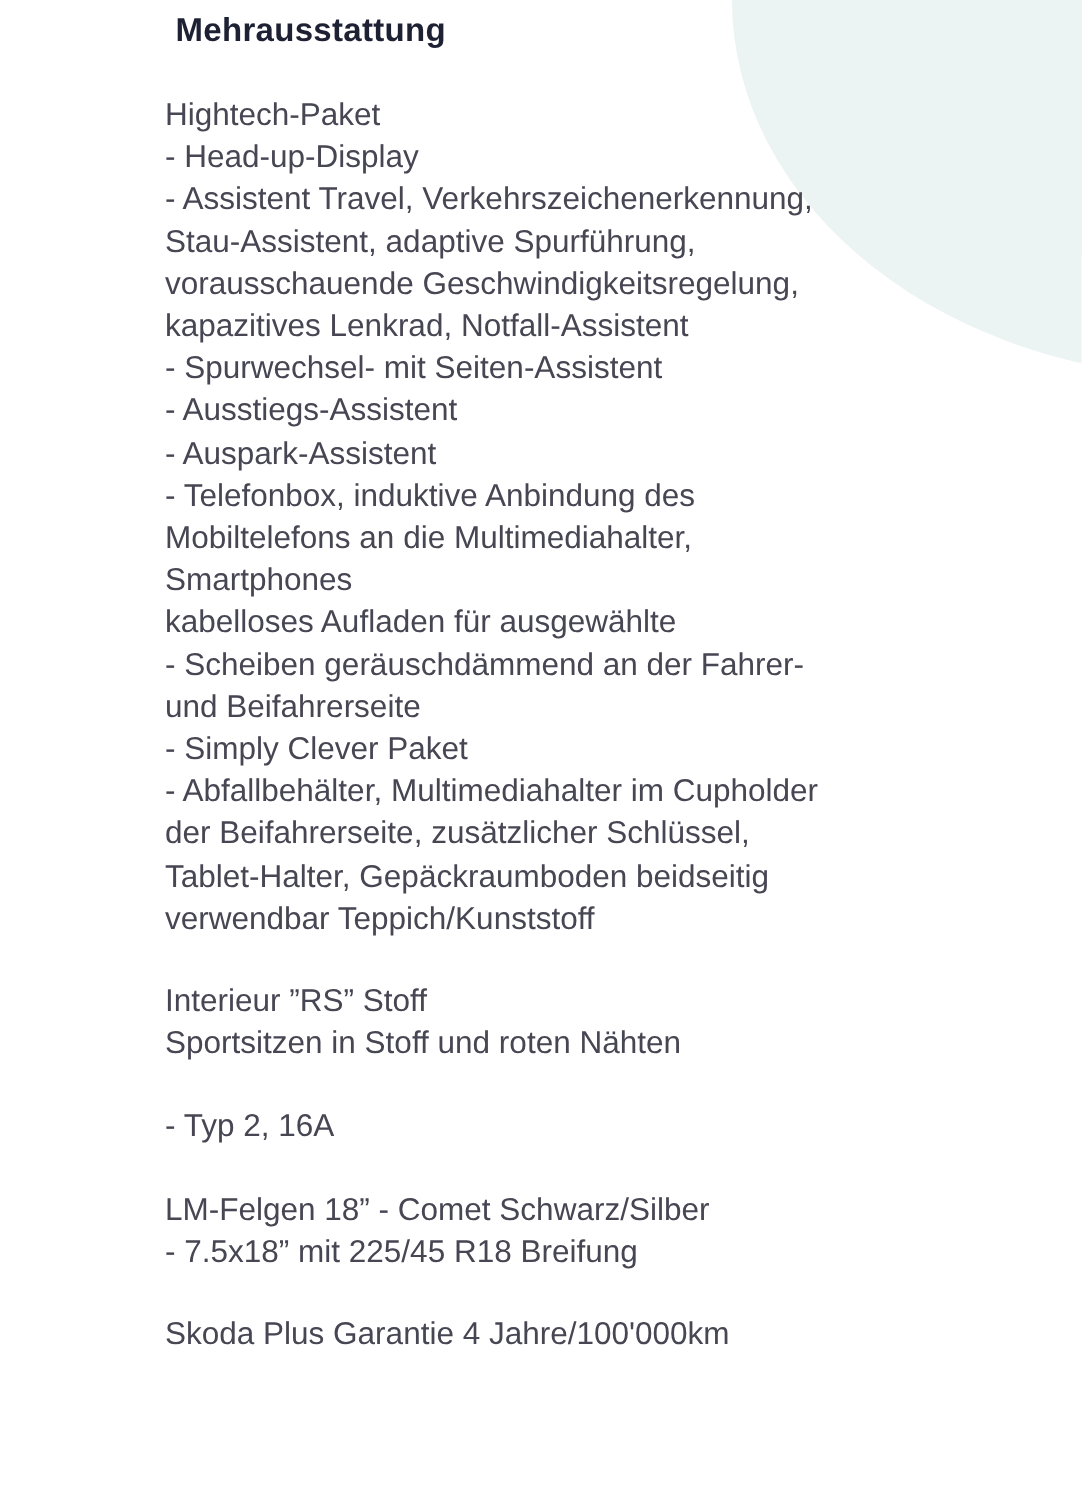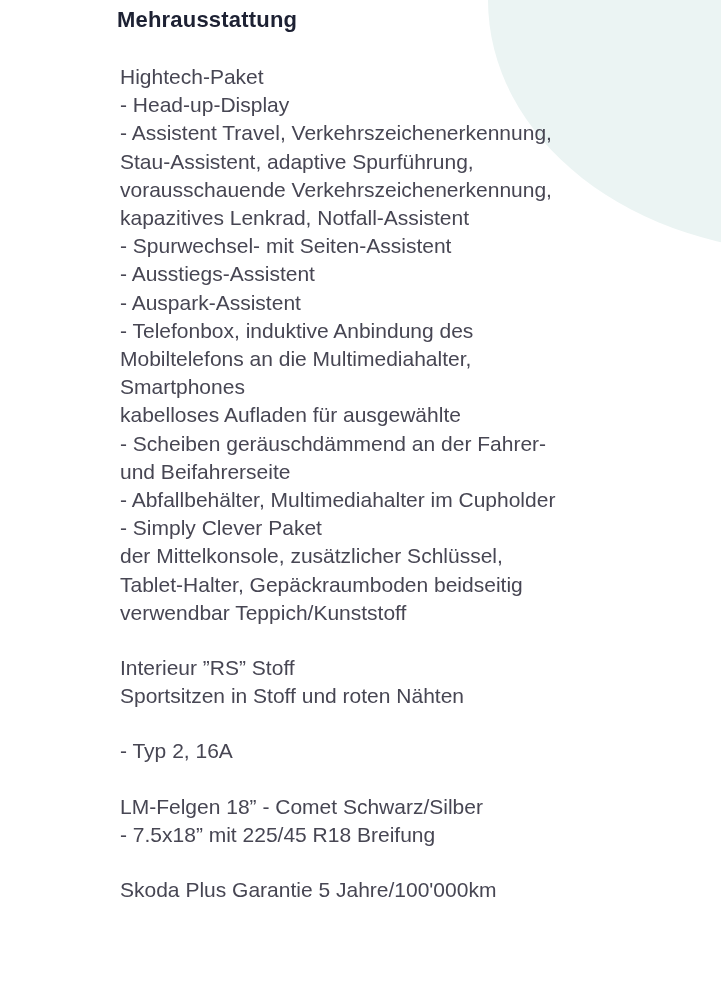--- a/index.html
+++ b/index.html
@@ -27,21 +27,21 @@
     z-index: 2;
     font-size: 22px;
     font-weight: bold;
     letter-spacing: 0.2px;
     color: var(--heading-text, #1d2133);
     white-space: nowrap;
   }
   .content {
     position: absolute;
     top: 63px;
-    left: 120px;
+    left: 110px;
     z-index: 2;
   }
   .section { margin-bottom: 27px; }
   .section:last-child { margin-bottom: 0; }
   .line {
     font-size: 21px;
     line-height: 28.2px;
     color: var(--body-text, #474653);
     white-space: nowrap;
   }
@@ -53,49 +53,49 @@
 
 <h1 class="page-title">Mehrausstattung</h1>
 
 <div class="content">
 
   <div class="section">
     <div class="line">Hightech-Paket</div>
     <div class="line">- Head-up-Display</div>
     <div class="line">- Assistent Travel, Verkehrszeichenerkennung,</div>
     <div class="line">Stau-Assistent, adaptive Spurführung,</div>
-    <div class="line">vorausschauende Verkehrszeichenerkennung,</div>
+    <div class="line">vorausschauende Geschwindigkeitsregelung,</div>
     <div class="line">kapazitives Lenkrad, Notfall-Assistent</div>
     <div class="line">- Spurwechsel- mit Seiten-Assistent</div>
     <div class="line">- Ausstiegs-Assistent</div>
     <div class="line">- Auspark-Assistent</div>
     <div class="line">- Telefonbox, induktive Anbindung des</div>
     <div class="line">Mobiltelefons an die Multimediahalter,</div>
     <div class="line">Smartphones</div>
     <div class="line">kabelloses Aufladen für ausgewählte</div>
     <div class="line">- Scheiben geräuschdämmend an der Fahrer-</div>
     <div class="line">und Beifahrerseite</div>
+    <div class="line">- Simply Clever Paket</div>
     <div class="line">- Abfallbehälter, Multimediahalter im Cupholder</div>
-    <div class="line">- Simply Clever Paket</div>
-    <div class="line">der Mittelkonsole, zusätzlicher Schlüssel,</div>
+    <div class="line">der Beifahrerseite, zusätzlicher Schlüssel,</div>
     <div class="line">Tablet-Halter, Gepäckraumboden beidseitig</div>
     <div class="line">verwendbar Teppich/Kunststoff</div>
   </div>
 
   <div class="section">
     <div class="line">Interieur ”RS” Stoff</div>
     <div class="line">Sportsitzen in Stoff und roten Nähten</div>
   </div>
 
   <div class="section">
     <div class="line">- Typ 2, 16A</div>
   </div>
 
   <div class="section">
     <div class="line">LM-Felgen 18” - Comet Schwarz/Silber</div>
     <div class="line">- 7.5x18” mit 225/45 R18 Breifung</div>
   </div>
 
   <div class="section">
-    <div class="line">Skoda Plus Garantie 5 Jahre/100'000km</div>
+    <div class="line">Skoda Plus Garantie 4 Jahre/100'000km</div>
   </div>
 
 </div>
 
 </body></html>

